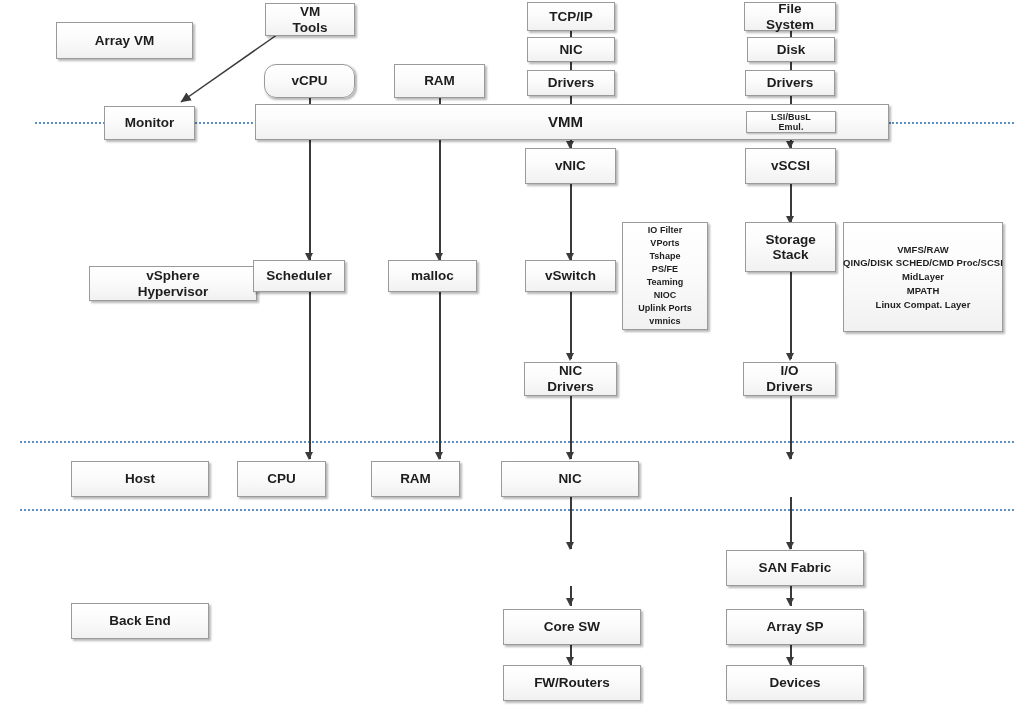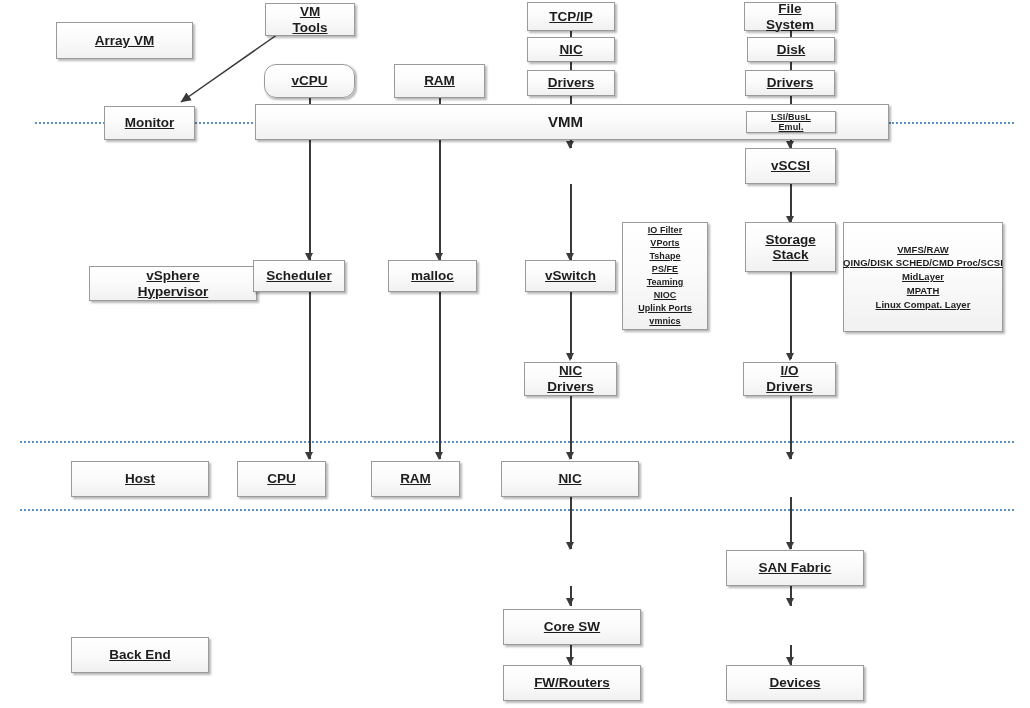--- a/index.html
+++ b/index.html
@@ -30,21 +30,20 @@
     display: flex;
     align-items: center;
     justify-content: center;
     text-align: center;
     font-size: 13.5px;
     font-weight: 600;
     color: #1d1d1d;
     line-height: 1.15;
     padding: 1px 20px;
     z-index: 6;
-    text-decoration: underline;
   }
   .node.two-line { line-height: 1.12; }
 
   
   .node.label-box {
     font-size: 13.5px;
     font-weight: 600;
   }
 
   
@@ -215,21 +214,21 @@
   </div>
 
   <div class="node label-box" style="left:41px; top:266px; width:168px; height:35px;margin-left:48px;">
     <span>vSphere Hypervisor</span>
   </div>
 
   <div class="node label-box" style="left:71px; top:461px; width:138px; height:36px;">
     <span>Host</span>
   </div>
 
-  <div class="node label-box" style="left:71px; top:603px; width:138px; height:36px;margin-top:34px;">
+  <div class="node label-box" style="left:71px; top:603px; width:138px; height:36px;">
     <span>Back End</span>
   </div>
 
   <div class="node" style="left:104px; top:106px; width:91px; height:34px;">
     <span>Monitor</span>
   </div>
 
   <div class="node" style="left:265px; top:3px; width:90px; height:33px;">
     <span>VM Tools</span>
   </div>
@@ -259,20 +258,23 @@
   </div>
 
   <div class="node" style="left:747px; top:37px; width:88px; height:25px;">
     <span>Disk</span>
   </div>
 
   <div class="node" style="left:745px; top:70px; width:90px; height:26px;">
     <span>Drivers</span>
   </div>
 
+  <div class="node" style="left:525px; top:148px; width:91px; height:36px;">
+    <span>vNIC</span>
+  </div>
 
   <div class="node" style="left:745px; top:148px; width:91px; height:36px;">
     <span>vSCSI</span>
   </div>
 
   <div class="node" style="left:253px; top:260px; width:92px; height:32px;">
     <span>Scheduler</span>
   </div>
 
   <div class="node" style="left:388px; top:260px; width:89px; height:32px;">
@@ -333,18 +335,21 @@
   </div>
 
   <div class="node" style="left:503px; top:665px; width:138px; height:36px;">
     <span>FW/Routers</span>
   </div>
 
   <div class="node" style="left:726px; top:550px; width:138px; height:36px;">
     <span>SAN Fabric</span>
   </div>
 
+  <div class="node" style="left:726px; top:609px; width:138px; height:36px;">
+    <span>Array SP</span>
+  </div>
 
   <div class="node" style="left:726px; top:665px; width:138px; height:36px;">
     <span>Devices</span>
   </div>
 
 </div>
 
 </body></html>

